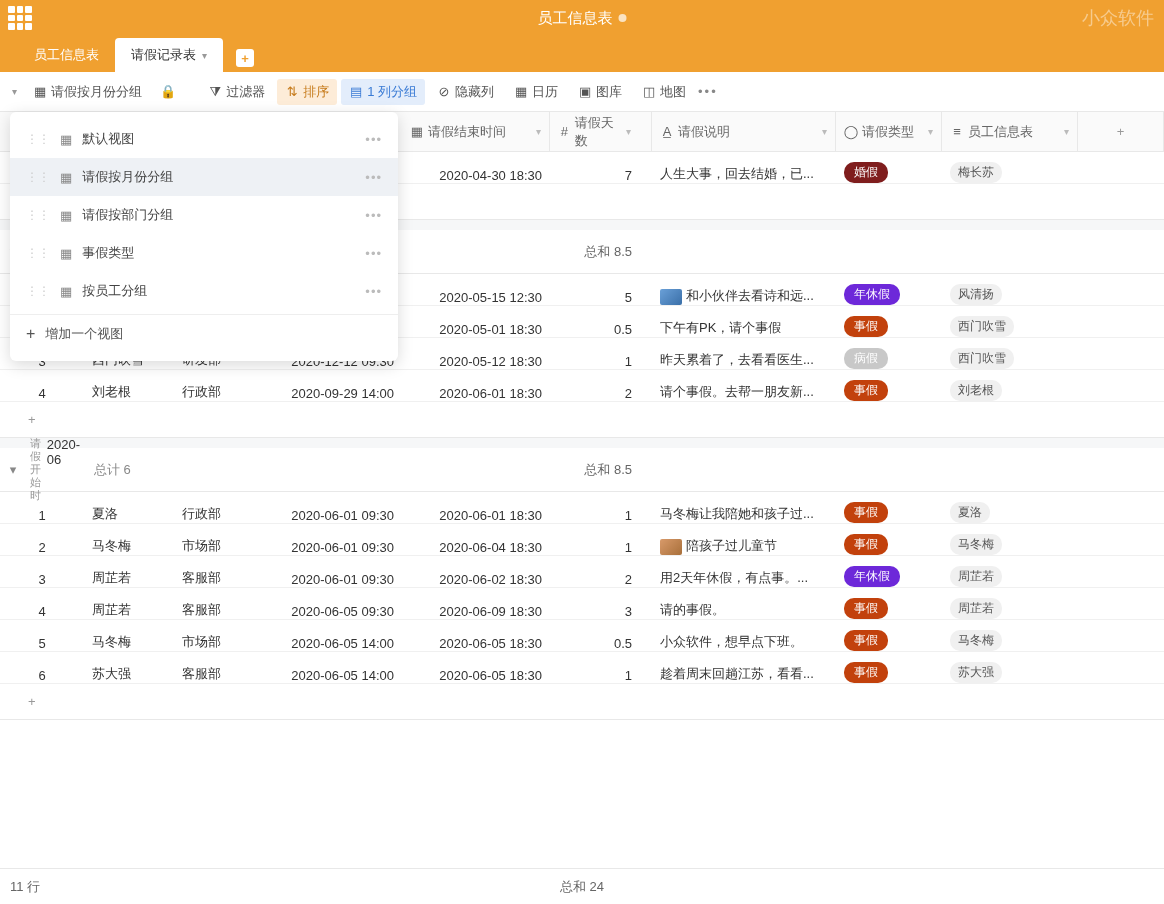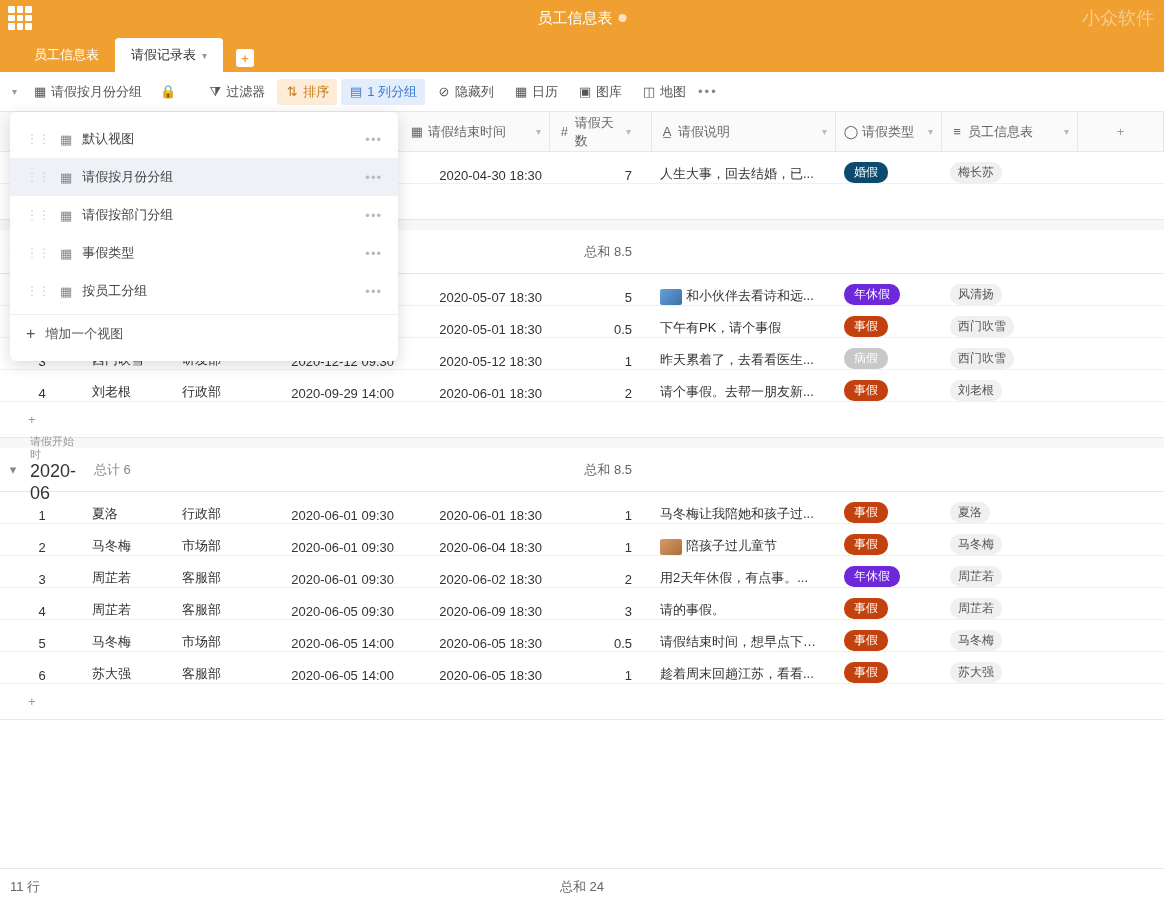--- a/index.html
+++ b/index.html
@@ -39,30 +39,30 @@
 .view-dropdown{position:absolute;left:10px;top:112px;width:388px;background:#fff;box-shadow:0 4px 16px rgba(0,0,0,0.15);border-radius:6px;z-index:100;padding:8px 0}
 .vd-item{display:flex;align-items:center;padding:10px 16px;gap:10px;cursor:pointer;font-size:13px;color:#444}
 .vd-item.selected{background:#eef1f5}
 .vd-grip{color:#ccc;font-size:12px}
 .vd-ico{color:#888}
 .vd-more{margin-left:auto;color:#bbb;letter-spacing:1px}
 .vd-add{display:flex;align-items:center;padding:10px 16px;gap:10px;cursor:pointer;color:#555;border-top:1px solid #eee;margin-top:4px}
 .content{height:calc(904px - 36px - 36px - 40px - 40px - 36px);overflow:auto}
 .group-header{display:flex;align-items:center;height:44px;border-bottom:1px solid #e8e8e8;background:#fff}
 .gh-toggle{width:26px;display:flex;justify-content:center;color:#888;cursor:pointer}
-.gh-label{font-size:11px;color:#999;padding:0 4px;display:flex;flex-direction:column;line-height:1.2;width:58px}
-.gh-label .v{font-size:18px;color:#333;font-weight:500}
+.gh-label{font-size:11px;color:#999;padding:0 4px;display:flex;flex-direction:row;line-height:1.2;width:58px}
+.gh-label .v{font-size:13px;color:#333;font-weight:500}
 .gh-count{color:#888;padding:0 10px;font-size:13px;width:80px}
 .gh-spacer{flex:0 0 calc(84px + 90px + 82px + 146px + 148px - 26px - 58px - 80px)}
 .gh-days{width:102px;text-align:right;padding-right:20px;color:#666}
 .row{display:flex;height:32px;align-items:flex-end;border-bottom:1px solid #f0f0f0}
 .cell{padding:0 8px;font-size:13px;color:#333;overflow:hidden;text-overflow:ellipsis;white-space:nowrap}
 .cell.col-days{text-align:right;padding-right:20px}
 .badge{display:inline-block;padding:2px 10px;border-radius:10px;color:#fff;font-size:12px}
-.badge.hunjia{background:#0c4a6e}
+.badge.hunjia{background:#7f1d1d}
 .badge.nianxiu{background:#6d28d9}
 .badge.shijia{background:#c2410c}
 .badge.bingjia{background:#c8c8c8}
 .pill{display:inline-block;background:#f0f0f0;color:#555;padding:2px 8px;border-radius:10px;font-size:12px}
 .thumb{width:22px;height:16px;background:linear-gradient(135deg,#6aa0d8,#3a6fa8);display:inline-block;vertical-align:middle;margin-right:4px;border-radius:2px}
 .thumb2{width:22px;height:16px;background:linear-gradient(135deg,#d89a6a,#a86f3a);display:inline-block;vertical-align:middle;margin-right:4px;border-radius:2px}
 .add-row{height:36px;display:flex;align-items:center;padding-left:28px;color:#999;cursor:pointer;border-bottom:1px solid #e8e8e8}
 .spacer-group{height:10px;background:#f6f7f8}
 .footer{position:absolute;bottom:0;left:0;right:0;height:36px;border-top:1px solid #e8e8e8;background:#fff;display:flex;align-items:center;padding:0 10px;color:#666;font-size:13px}
 .footer-center{position:absolute;left:50%;transform:translateX(-50%)}
@@ -197,21 +197,21 @@
       </span>
       <span class="gh-count">总计 4</span>
       <span class="gh-spacer"></span>
       <span class="gh-days">总和 8.5</span>
     </div>
     <div class="row">
       <div class="cell col-idx" style="text-align:center">1</div>
       <div class="cell col-name"></div>
       <div class="cell col-dept"></div>
       <div class="cell col-start" style="text-align:right"></div>
-      <div class="cell col-end" style="text-align:right">2020-05-07 18:30</div>
+      <div class="cell col-end" style="text-align:right">2020-05-15 12:30</div>
       <div class="cell col-days">5</div>
       <div class="cell col-desc"><span class="thumb"></span>和小伙伴去看诗和远...</div>
       <div class="cell col-type"><span class="badge nianxiu">年休假</span></div>
       <div class="cell col-emp"><span class="pill">风清扬</span></div>
     </div>
     <div class="row">
       <div class="cell col-idx" style="text-align:center">2</div>
       <div class="cell col-name">西门吹雪</div>
       <div class="cell col-dept">研发部</div>
       <div class="cell col-start" style="text-align:right">2020-05-08 14:00</div>
@@ -299,21 +299,21 @@
       <div class="cell col-type"><span class="badge shijia">事假</span></div>
       <div class="cell col-emp"><span class="pill">周芷若</span></div>
     </div>
     <div class="row">
       <div class="cell col-idx" style="text-align:center">5</div>
       <div class="cell col-name">马冬梅</div>
       <div class="cell col-dept">市场部</div>
       <div class="cell col-start" style="text-align:right">2020-06-05 14:00</div>
       <div class="cell col-end" style="text-align:right">2020-06-05 18:30</div>
       <div class="cell col-days">0.5</div>
-      <div class="cell col-desc">请假结束时间，想早点下班。</div>
+      <div class="cell col-desc">小众软件，想早点下班。</div>
       <div class="cell col-type"><span class="badge shijia">事假</span></div>
       <div class="cell col-emp"><span class="pill">马冬梅</span></div>
     </div>
     <div class="row">
       <div class="cell col-idx" style="text-align:center">6</div>
       <div class="cell col-name">苏大强</div>
       <div class="cell col-dept">客服部</div>
       <div class="cell col-start" style="text-align:right">2020-06-05 14:00</div>
       <div class="cell col-end" style="text-align:right">2020-06-05 18:30</div>
       <div class="cell col-days">1</div>

